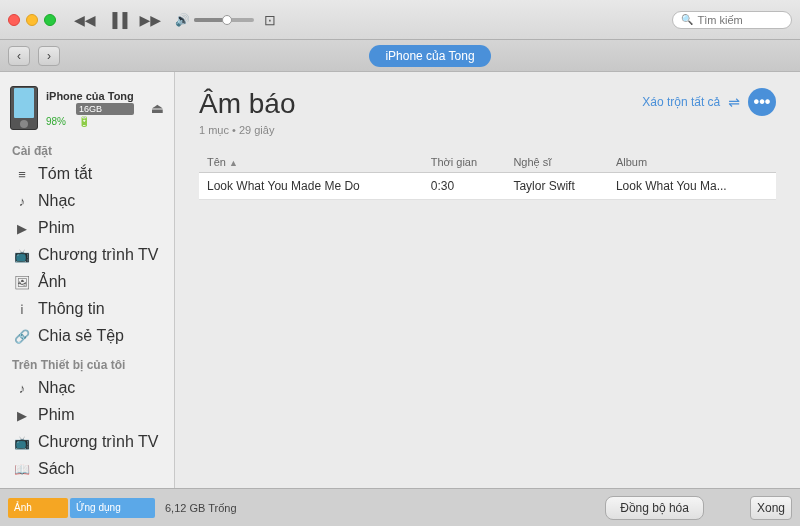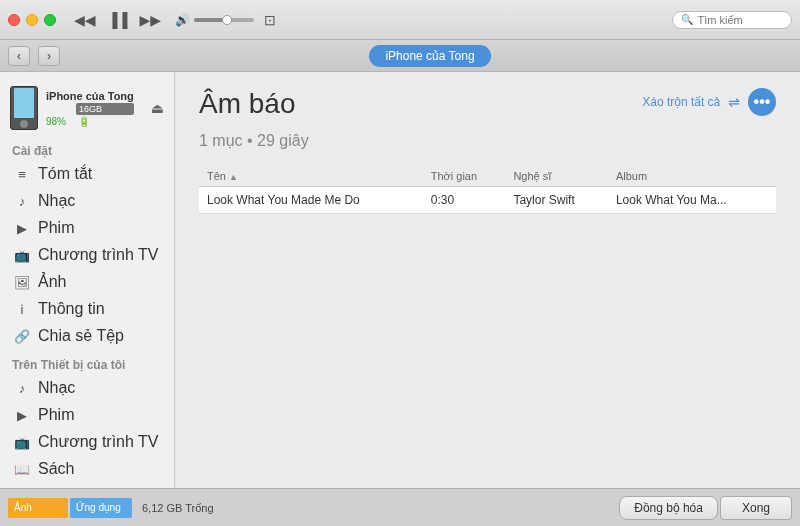--- a/index.html
+++ b/index.html
@@ -299,23 +299,23 @@
       align-items: flex-start;
       justify-content: space-between;
       margin-bottom: 16px;
     }
     .content-title {
       font-size: 28px;
       font-weight: 300;
       color: #333;
     }
     .content-subtitle {
-      font-size: 16px;
+      font-size: 11px;
       color: #888;
-      margin-top: 12px;
+      margin-top: 4px;
     }
     .content-actions {
       display: flex;
       align-items: center;
       gap: 8px;
     }
     .shuffle-label {
       font-size: 12px;
       color: #4a90d9;
       cursor: pointer;
@@ -394,24 +394,25 @@
       padding: 4px 14px;
       font-size: 12px;
       color: #333;
       cursor: pointer;
       white-space: nowrap;
     }
     .done-btn {
       background: linear-gradient(to bottom, #f5f5f5, #e0e0e0);
       border: 1px solid #aaa;
       border-radius: 4px;
-      padding: 4px 21px;
+      padding: 4px 6px;
       font-size: 12px;
       color: #333;
       cursor: pointer;
+      margin-left: 44px;
     }
     .spacer { flex: 1; }
   </style>
 </head>
 <body>
 
 <div class="titlebar">
   <div class="traffic-lights">
     <div class="traffic-light tl-red"></div>
     <div class="traffic-light tl-yellow"></div>
@@ -557,20 +558,20 @@
         </tr>
       </tbody>
     </table>
   </div>
 </div>
 
 <div class="bottom-bar">
   <div class="storage-segment" style="background:#f5a623; width:60px;">
     <span>Ảnh</span>
   </div>
-  <div class="storage-segment" style="background:#5ba8e8; width:62px;text-align:center;">
+  <div class="storage-segment" style="background:#5ba8e8; width:85px;text-align:center;">
     <span>Ứng dụng</span>
   </div>
   <div class="storage-label">6,12 GB Trống</div>
   <div class="spacer"></div>
   <button class="sync-btn">Đồng bộ hóa</button>
   <button class="done-btn">Xong</button>
 </div>
 
 </body></html>

